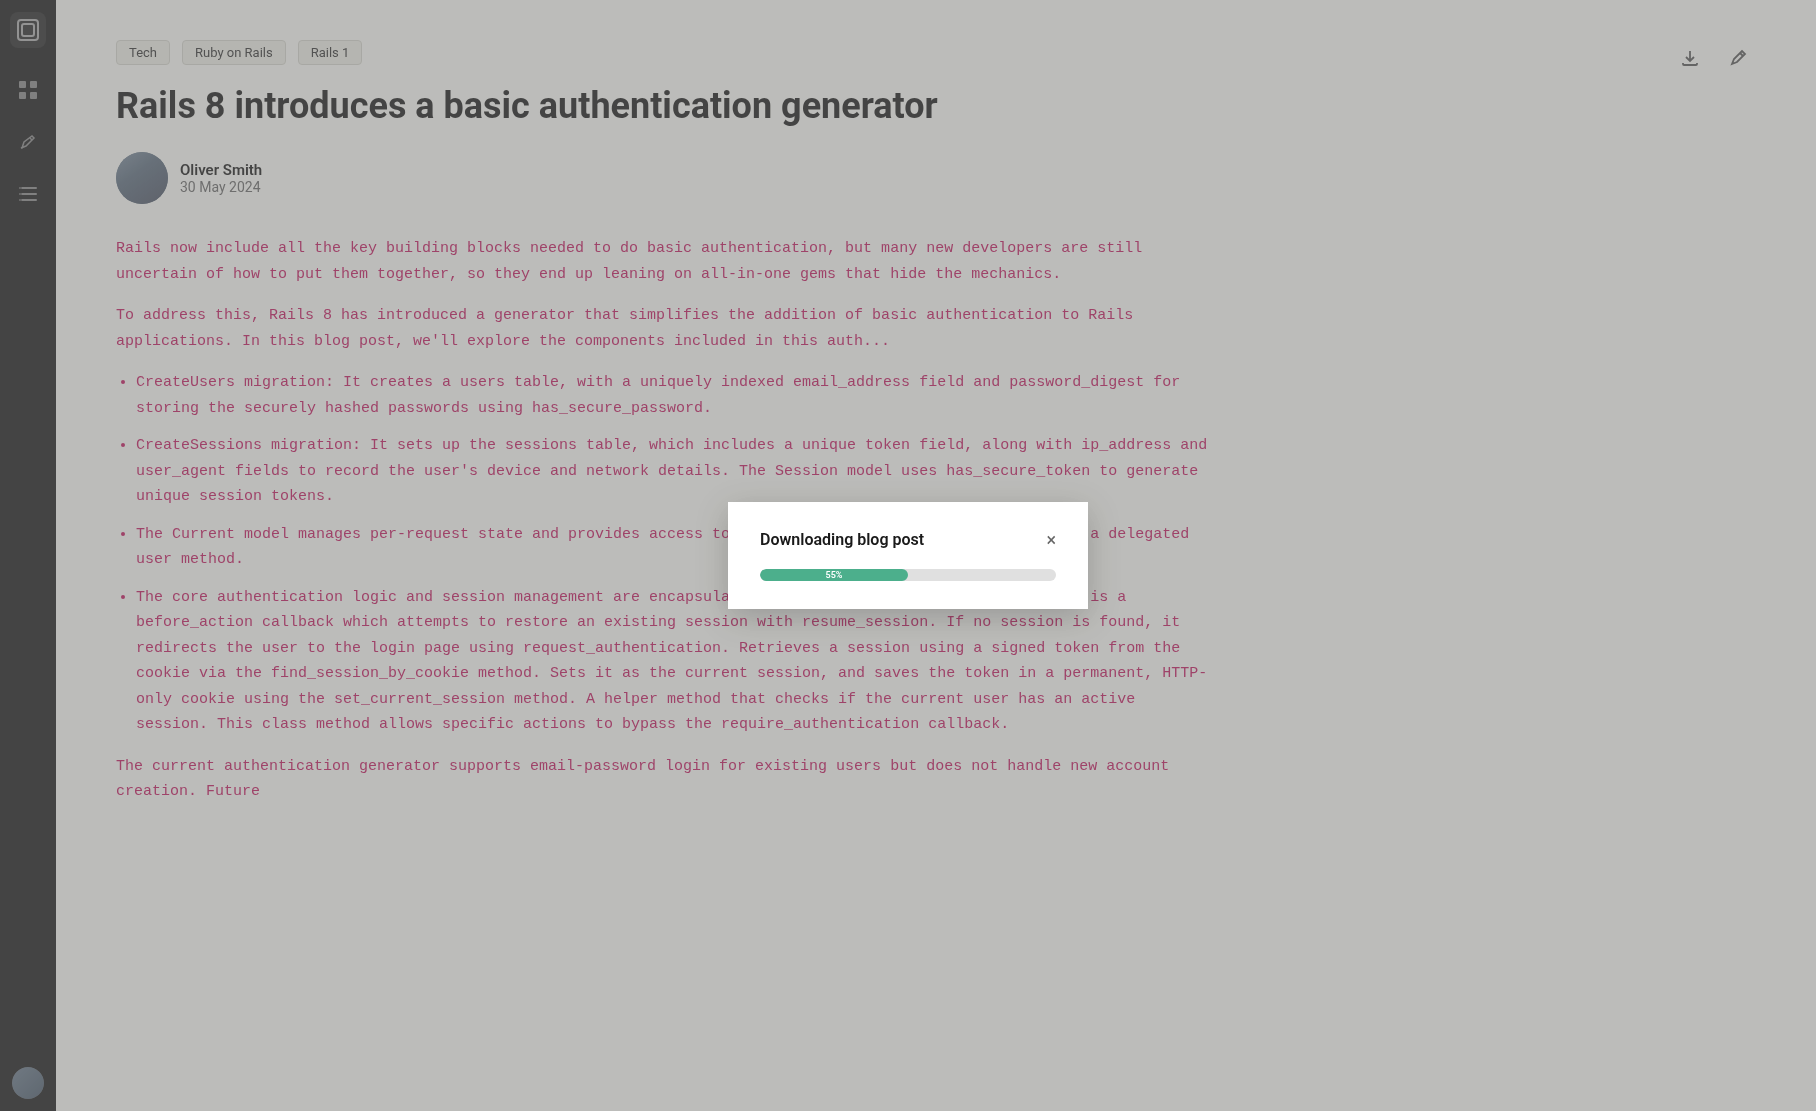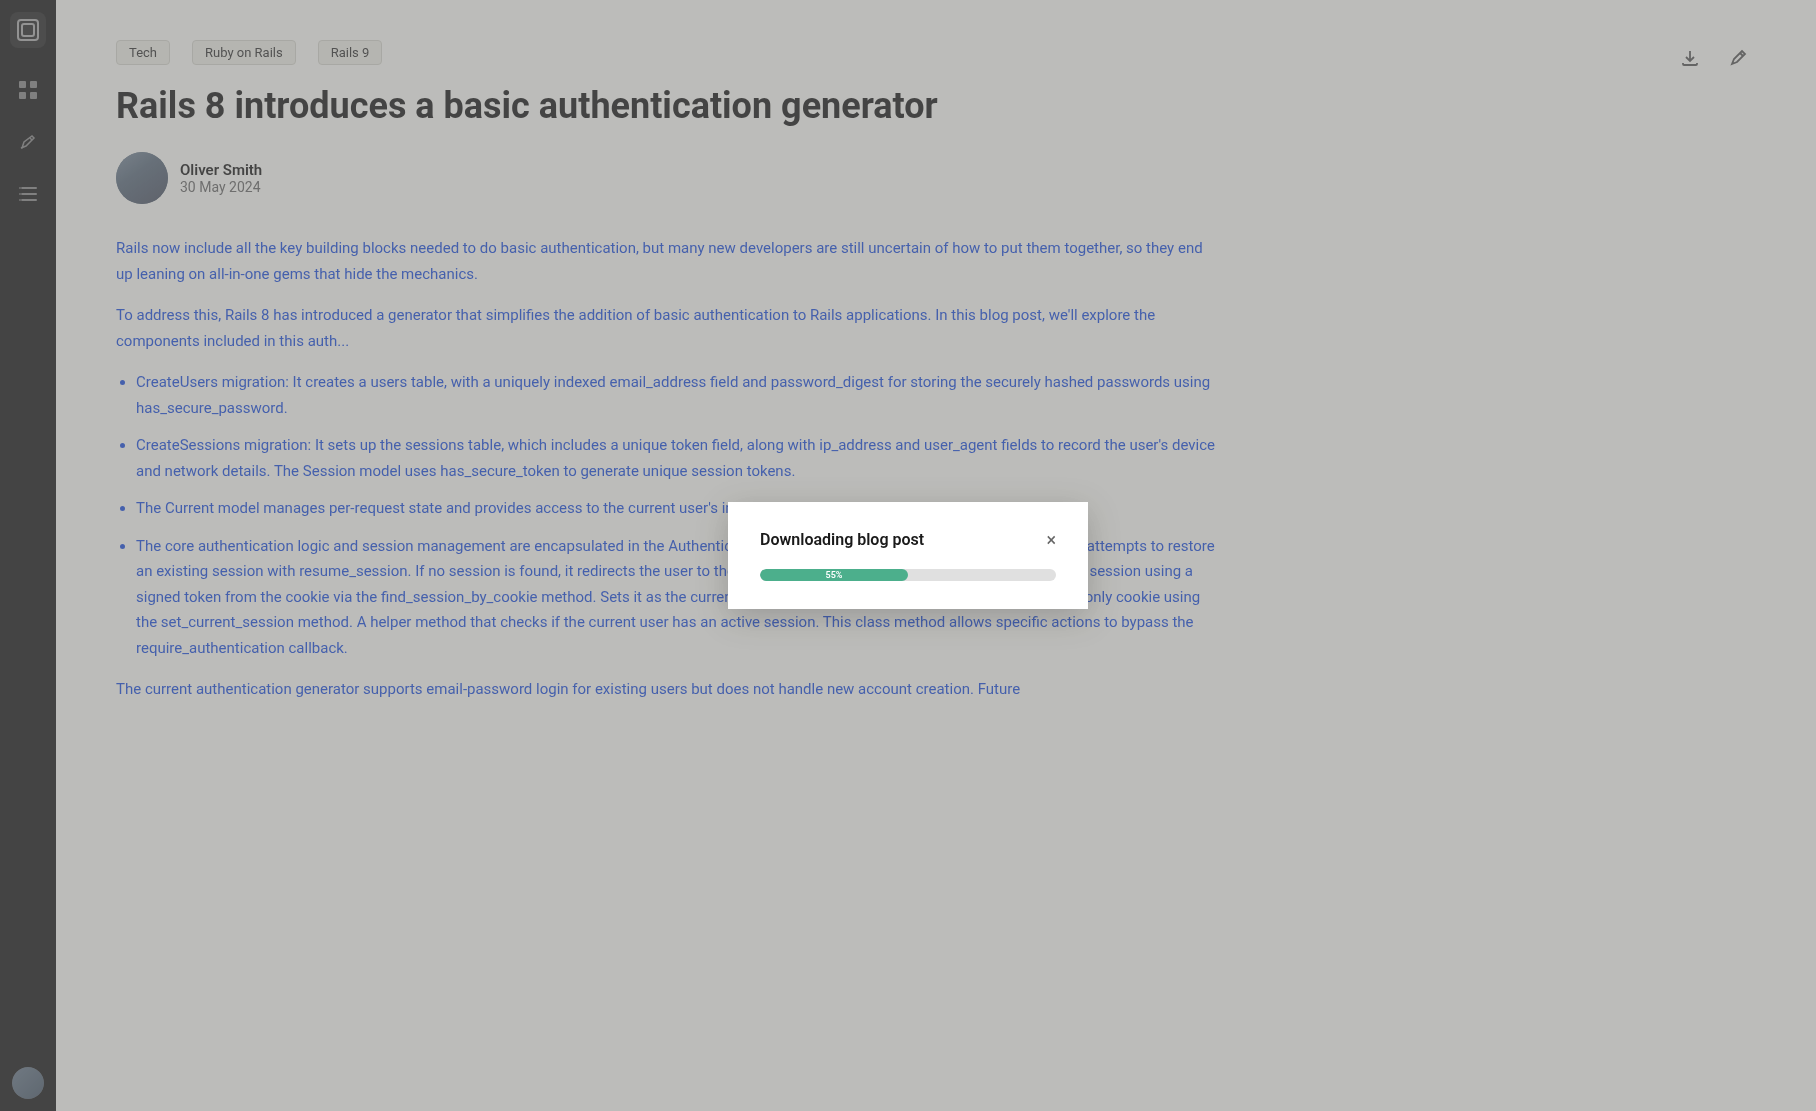--- a/index.html
+++ b/index.html
@@ -78,21 +78,21 @@
       flex: 1;
       background: #f5f5f0;
       overflow-y: auto;
       padding: 40px 60px;
       position: relative;
     }
 
     
     .tags {
       display: flex;
-      gap: 22px;
+      gap: 12px;
       margin-bottom: 20px;
     }
 
     .tag {
       padding: 4px 12px;
       border-radius: 4px;
       font-size: 13px;
       background: #e8e8e0;
       color: #333;
       border: 1px solid #d0d0c8;
@@ -158,22 +158,23 @@
 
     .author-info .author-date {
       font-size: 14px;
       color: #666;
     }
 
     
     .article-body {
       font-size: 15px;
       line-height: 1.7;
-      color: #1d4ed8;
+      color: #be185d;
       max-width: 1100px;
+      font-family: Liberation Mono, monospace;
     }
 
     .article-body p {
       margin-bottom: 16px;
     }
 
     .article-body ul {
       margin-left: 20px;
       margin-bottom: 16px;
     }
@@ -300,21 +301,21 @@
       <svg width="20" height="20" viewBox="0 0 20 20" fill="none" stroke="#555" stroke-width="1.8">
         <path d="M4 16l2-5L14 3l3 3-8 8-5 2z"></path>
         <path d="M12 5l3 3"></path>
       </svg>
     </div>
   </div>
 
   <div class="tags">
     <span class="tag">Tech</span>
     <span class="tag">Ruby on Rails</span>
-    <span class="tag">Rails 9</span>
+    <span class="tag">Rails 1</span>
   </div>
 
   <h1 class="article-title">Rails 8 introduces a basic authentication generator</h1>
 
   <div class="author-section">
     <div class="author-avatar">
       <div class="author-avatar-img"></div>
     </div>
     <div class="author-info">
       <div class="author-name">Oliver Smith</div>

